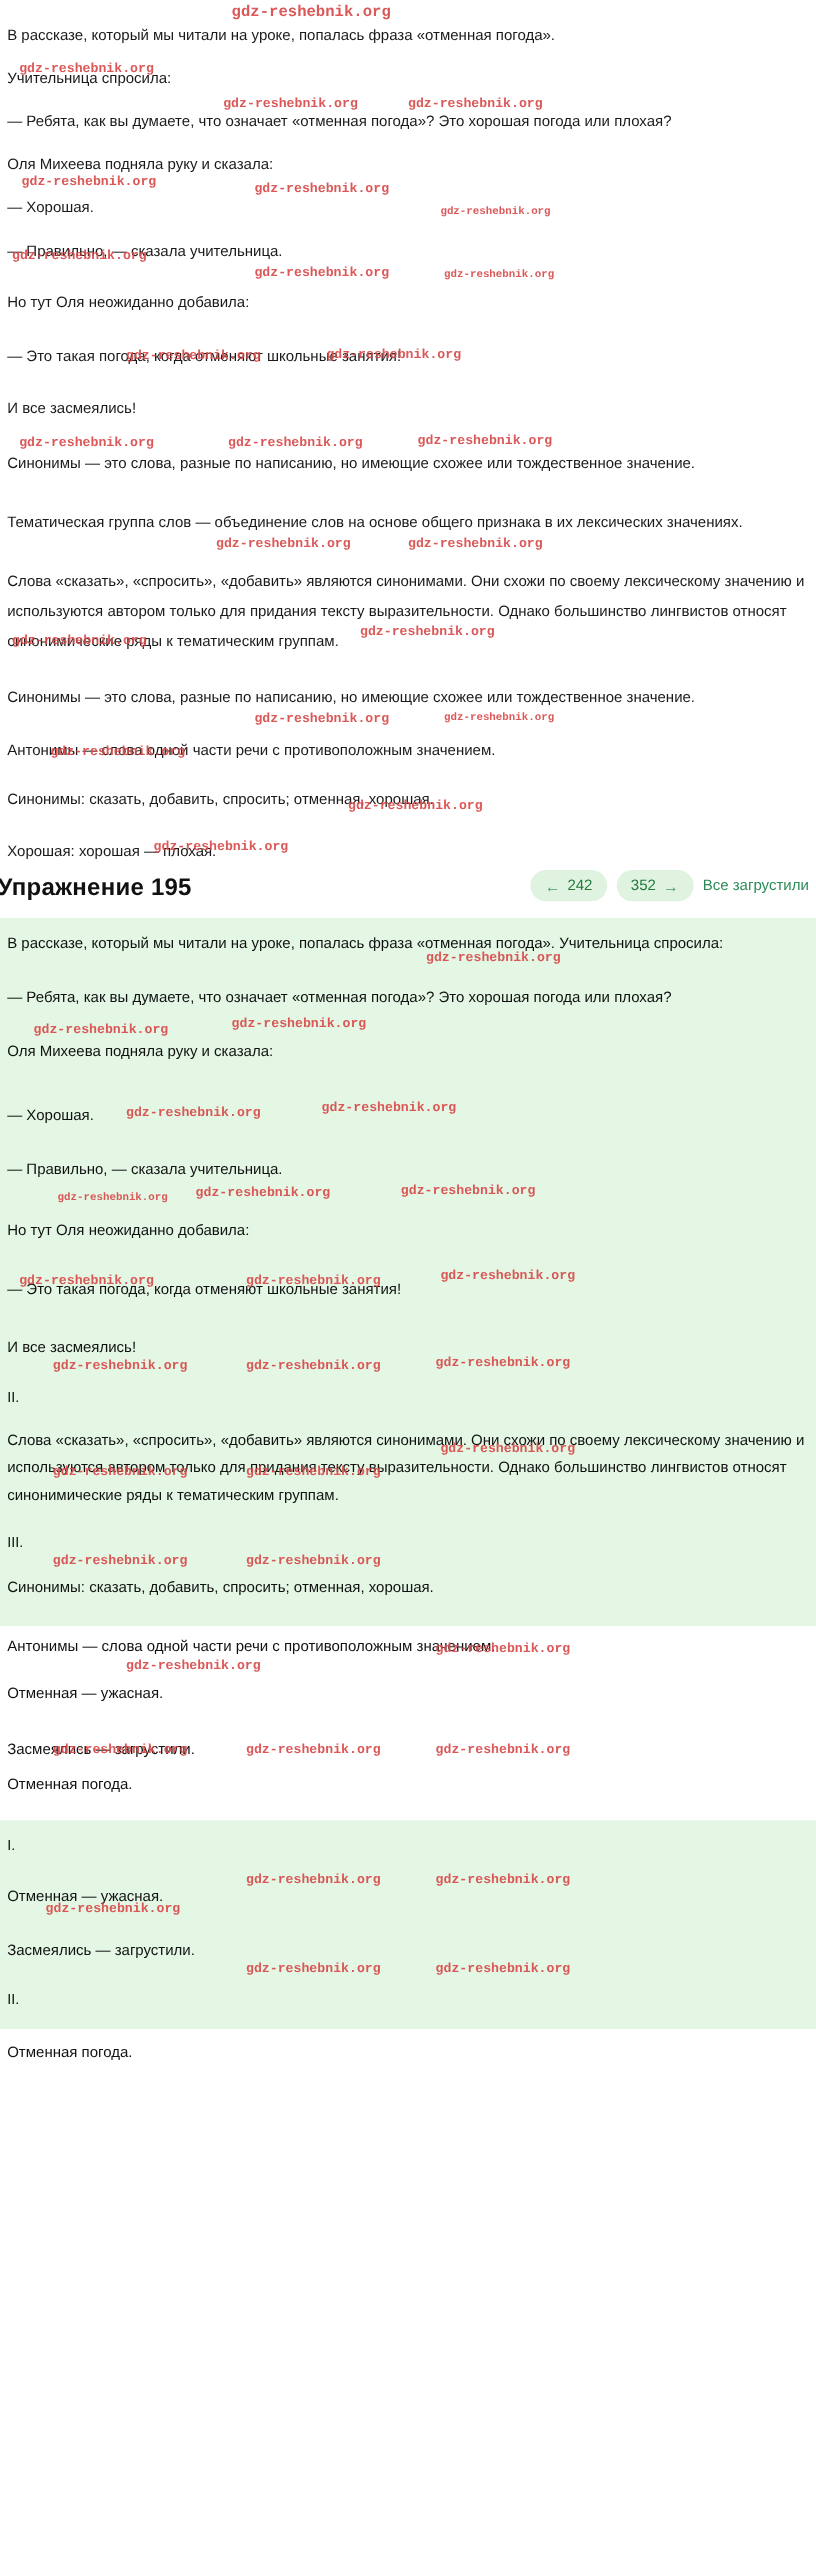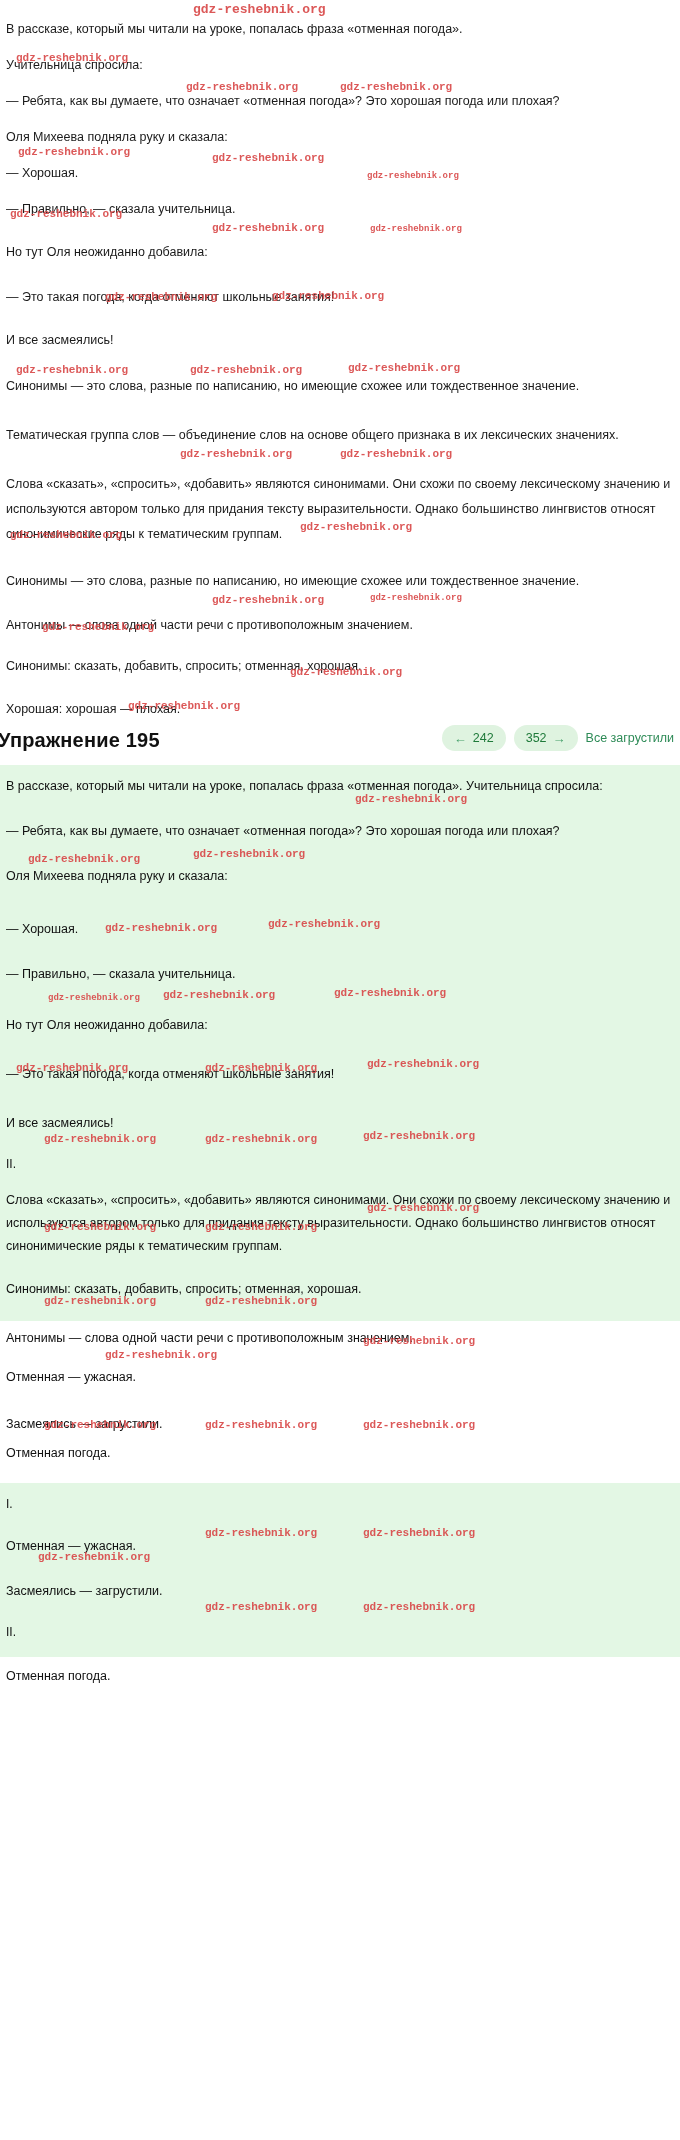--- a/index.html
+++ b/index.html
@@ -195,20 +195,21 @@
     <p style="margin-bottom:30px;">Оля Михеева подняла руку и сказала:</p>
     <p style="margin-bottom:22px;">— Хорошая.</p>
     <p style="margin-bottom:28px;">— Правильно, — сказала учительница.</p>
     <p style="margin-bottom:26px;">Но тут Оля неожиданно добавила:</p>
     <p style="margin-bottom:26px;">— Это такая погода, когда отменяют школьные занятия!</p>
     <p style="margin-bottom:14px;">И все засмеялись!</p>
 
     <div class="roman" style="margin-top:22px;">II.</div>
     <p style="margin-top:18px; margin-bottom:16px;">Слова «сказать», «спросить», «добавить» являются синонимами. Они схожи по своему лексическому значению и используются автором только для придания тексту выразительности. Однако большинство лингвистов относят синонимические ряды к тематическим группам.</p>
 
+    <div class="roman" style="margin-top:20px;">III.</div>
     <p style="margin-top:20px; margin-bottom:6px;">Синонимы: сказать, добавить, спросить; отменная, хорошая.</p>
 
     <span class="wm mid" style="left:355px; top:28px;">gdz-reshebnik.org</span>
     <span class="wm mid" style="left:193px; top:83px;">gdz-reshebnik.org</span>
     <span class="wm mid" style="left:28px;  top:88px;">gdz-reshebnik.org</span>
     <span class="wm mid" style="left:105px; top:157px;">gdz-reshebnik.org</span>
     <span class="wm mid" style="left:268px; top:153px;">gdz-reshebnik.org</span>
     <span class="wm small" style="left:48px; top:228px;">gdz-reshebnik.org</span>
     <span class="wm mid" style="left:163px; top:224px;">gdz-reshebnik.org</span>
     <span class="wm mid" style="left:334px; top:222px;">gdz-reshebnik.org</span>

